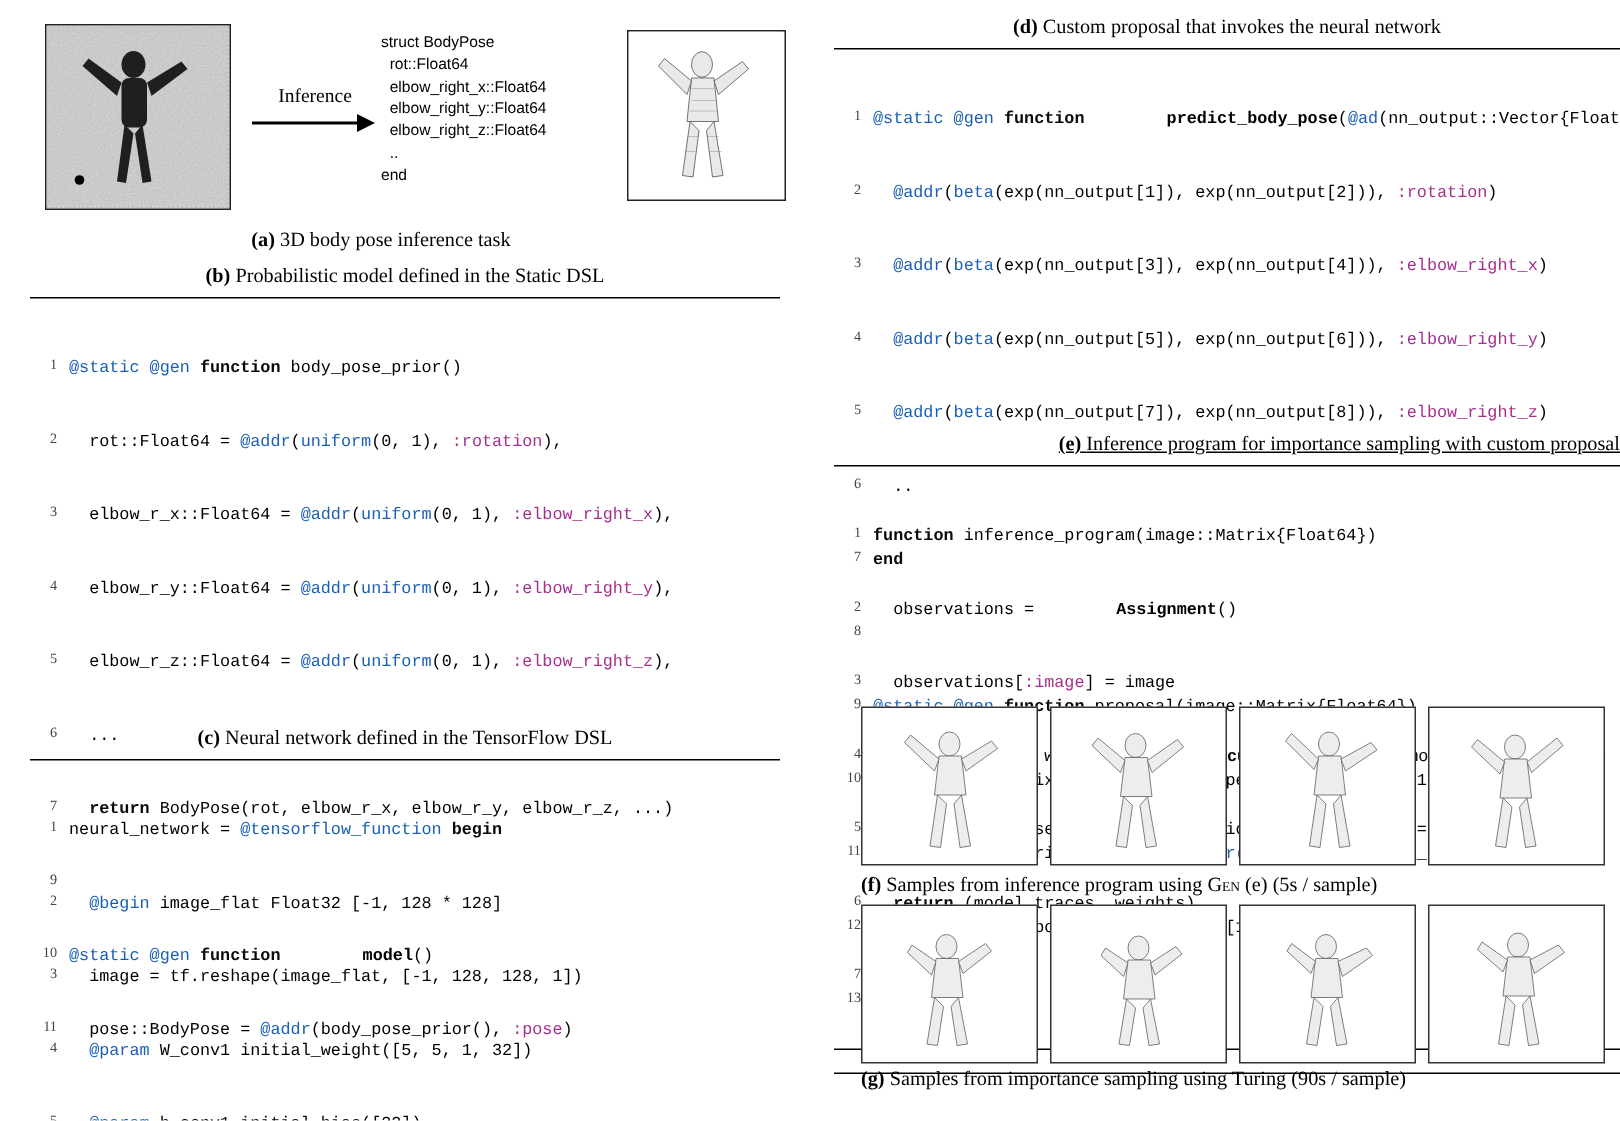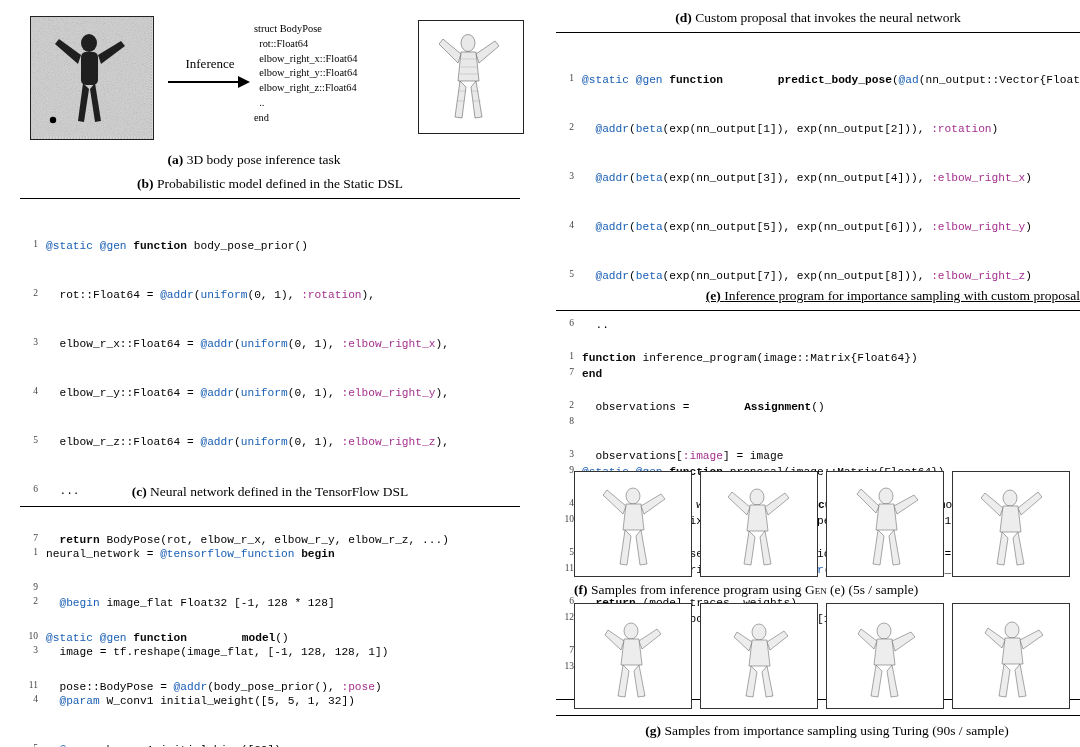--- a/index.html
+++ b/index.html
@@ -78,21 +78,21 @@
   }
   .arrowline:before{
     content:"";position:absolute;left:6px;top:5px;width:74px;height:2px;background:#000;
   }
   .arrowline:after{
     content:"";position:absolute;left:76px;top:0px;
     border-left:12px solid #000;border-top:6px solid transparent;border-bottom:6px solid transparent;
   }
   .structbox{
     position:absolute;left:232px;top:6px;
-    font-family:Liberation Serif, serif;
+    font-family:Liberation Sans, sans-serif;
     font-size:10.4px;line-height:1.42;white-space:pre;
   }
 
   
   .body-fig{display:block;}
 
   
   .panel-title{margin:0 0 4px 0;}
   .hr-top{border-top:1px solid #000;margin:5px 0 6px 0;}
   .hr-bot{border-top:1px solid #000;margin:6px 0 0 0;}
@@ -375,20 +375,20 @@
               <ellipse cx="53" cy="22" rx="7" ry="8"></ellipse>
               <path d="M46 30 L61 30 L64 56 L43 56 Z"></path>
               <path d="M46 32 L29 20 L26 25 L43 40 Z"></path>
               <path d="M61 32 L80 22 L84 27 L64 41 Z"></path>
               <path d="M45 56 L40 88 L47 89 L51 62 Z"></path>
               <path d="M61 56 L67 88 L60 89 L56 62 Z"></path>
             </g>
           </svg>
         </div>
       </div>
-      <div class="caption" style="text-align:center;margin-top:14px;">
+      <div class="caption" style="text-align:left;margin-top:2px;">
         <b>(g)</b>
         <span>Samples from importance sampling using Turing (90s / sample)</span>
       </div>
     </div>
 
   </div>
 </div>
 
 </body></html>

